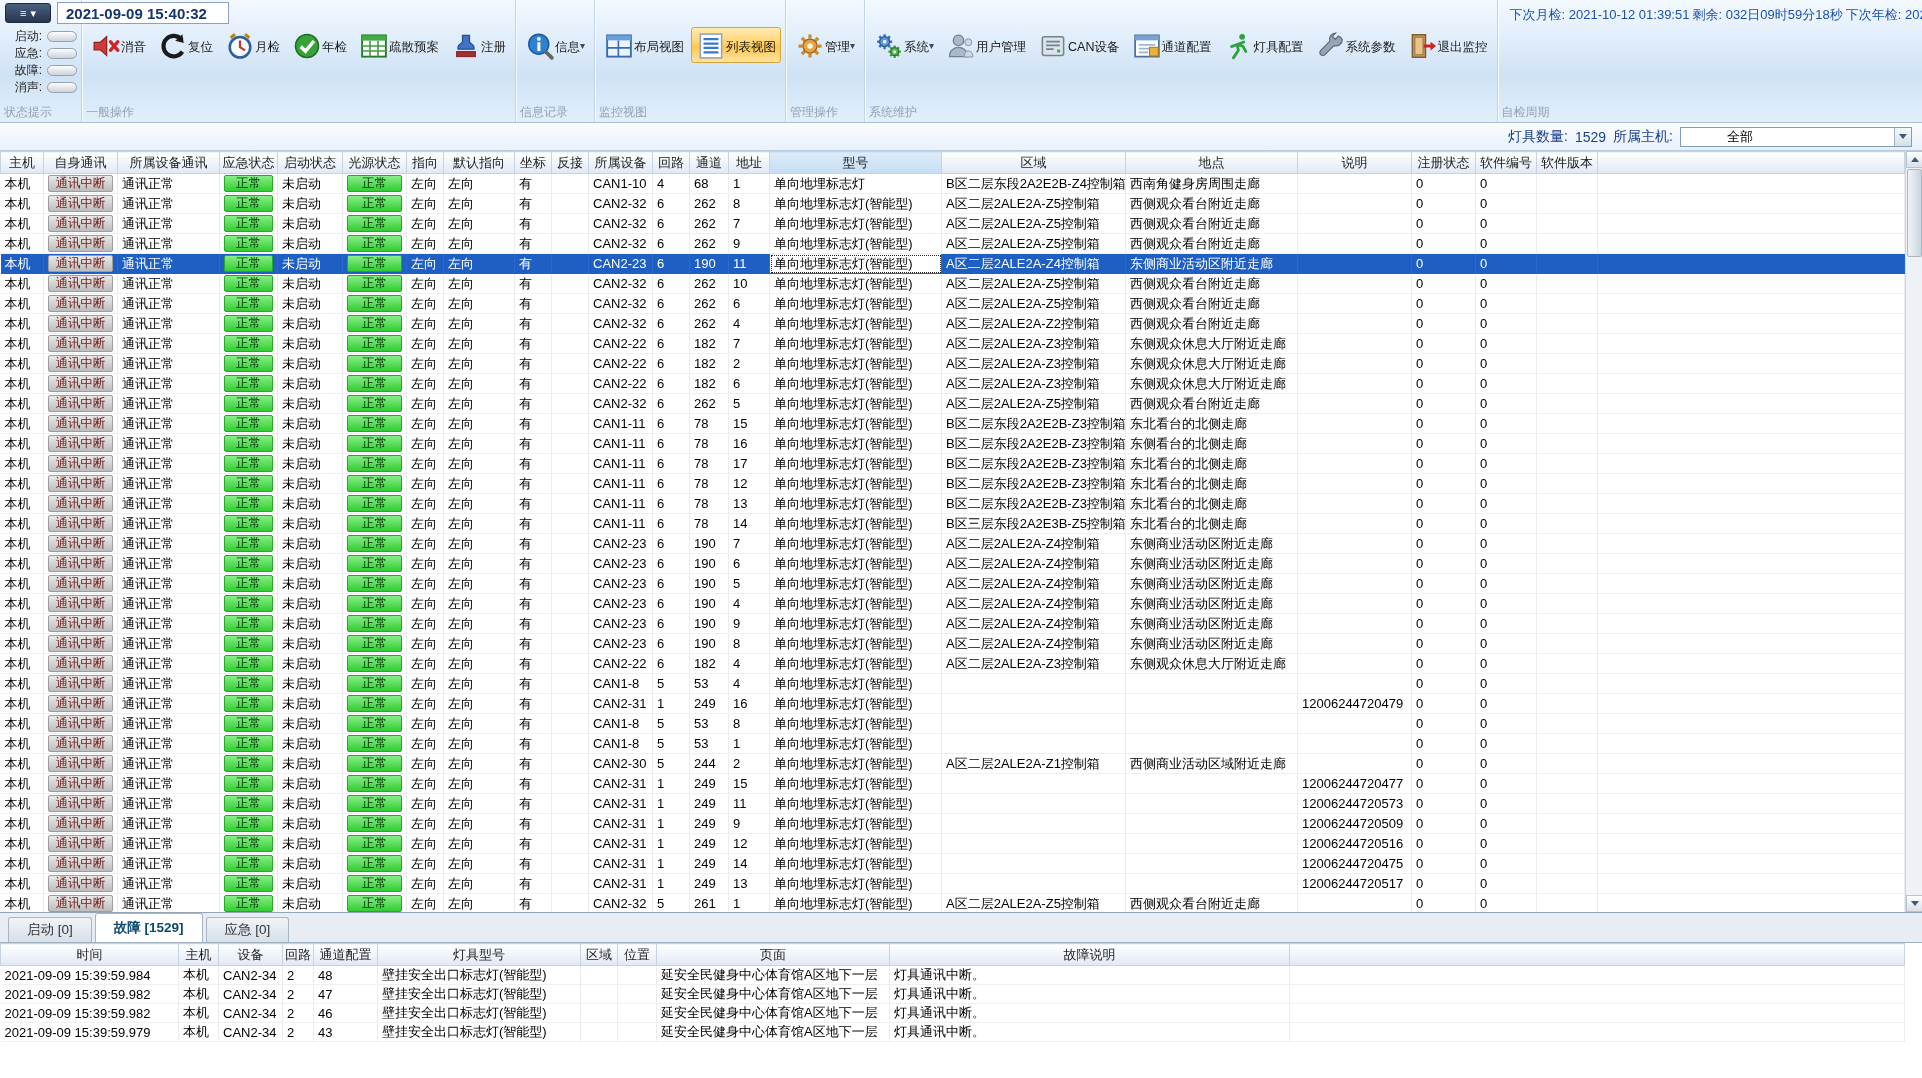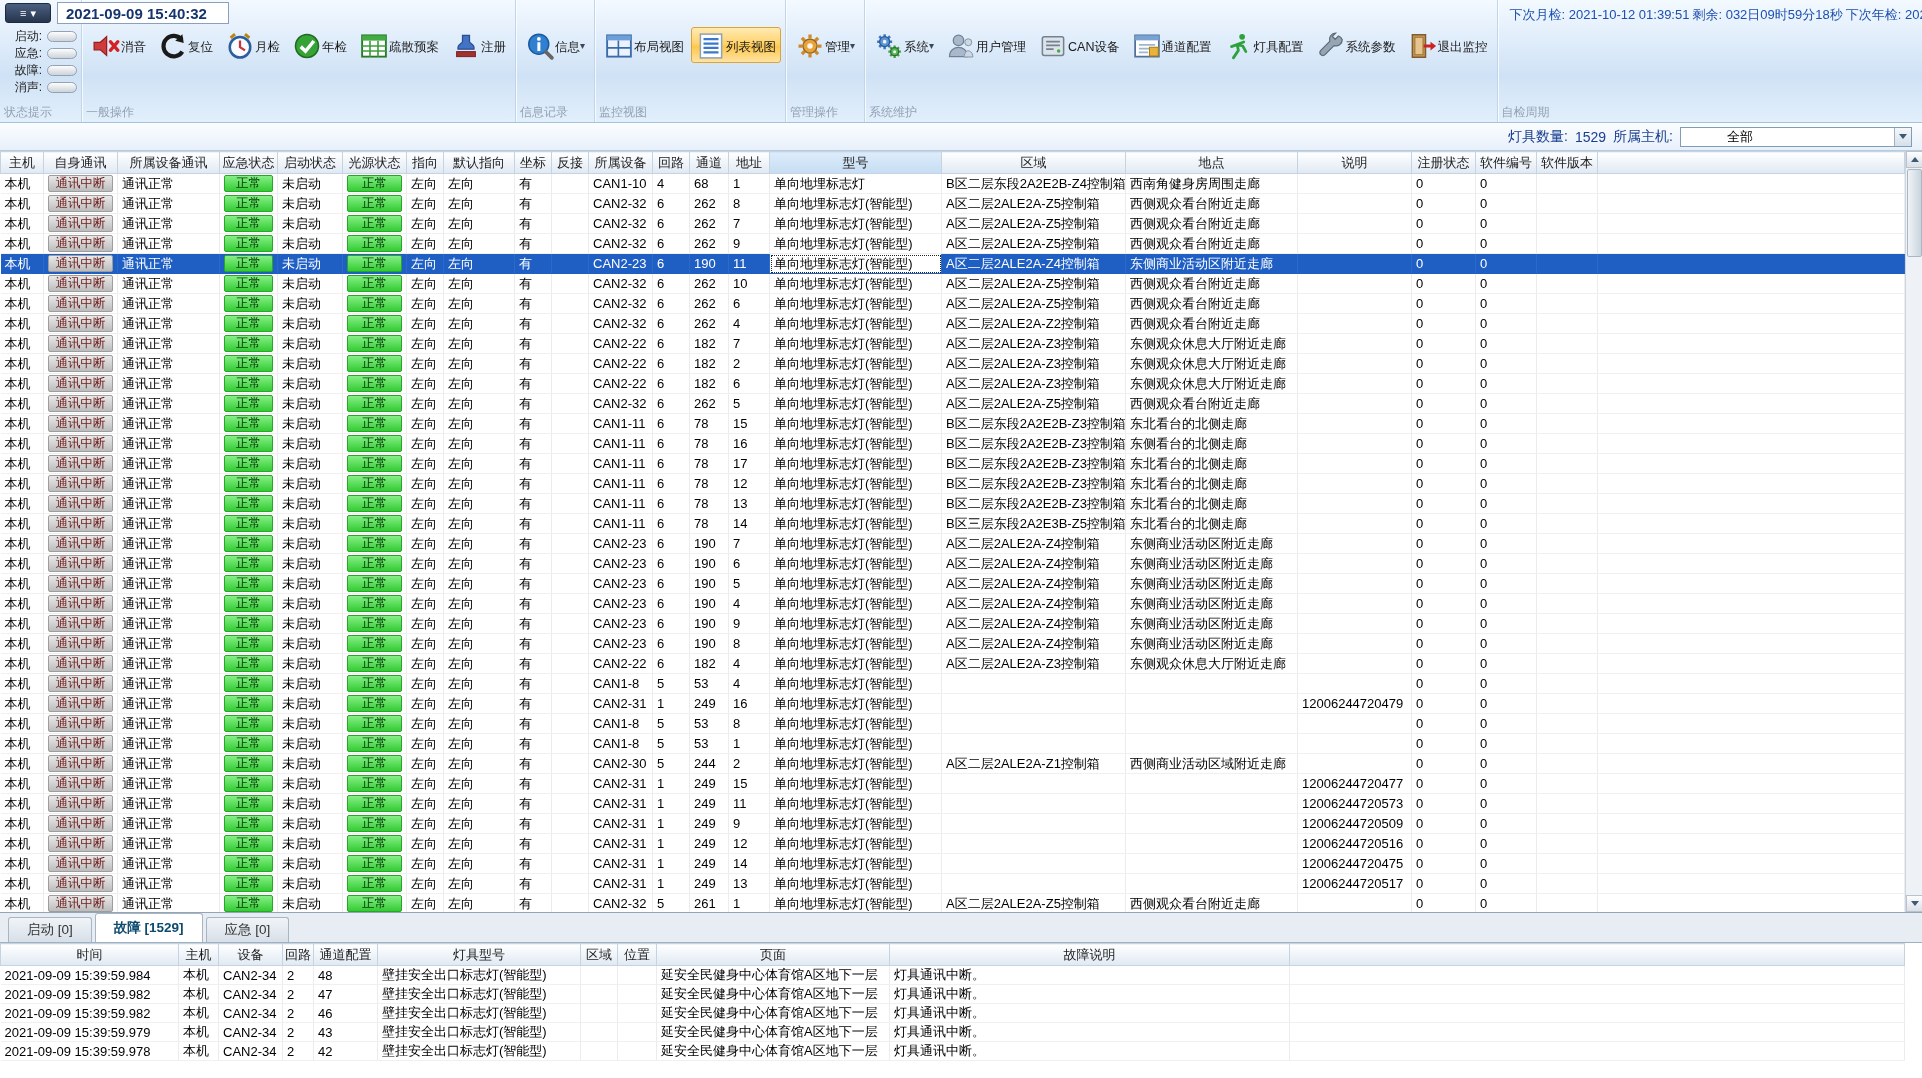--- a/index.html
+++ b/index.html
@@ -1602,28 +1602,15 @@
           <td>CAN2-34</td>
           <td>2</td>
           <td>43</td>
           <td>壁挂安全出口标志灯(智能型)</td>
           <td></td>
           <td></td>
           <td>延安全民健身中心体育馆A区地下一层</td>
           <td>灯具通讯中断。</td>
           <td></td>
         </tr>
-        <tr>
-          <td>2021-09-09 15:39:59.978</td>
-          <td>本机</td>
-          <td>CAN2-34</td>
-          <td>2</td>
-          <td>42</td>
-          <td>壁挂安全出口标志灯(智能型)</td>
-          <td></td>
-          <td></td>
-          <td>延安全民健身中心体育馆A区地下一层</td>
-          <td>灯具通讯中断。</td>
-          <td></td>
-        </tr>
       </tbody>
   </table>
 </div>
 
 </body></html>

